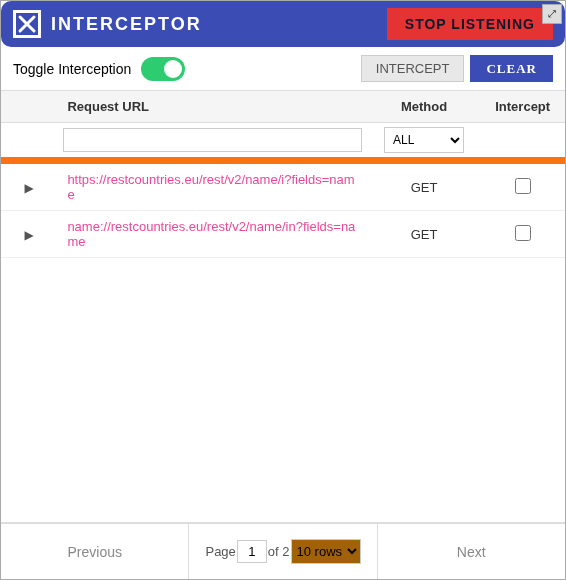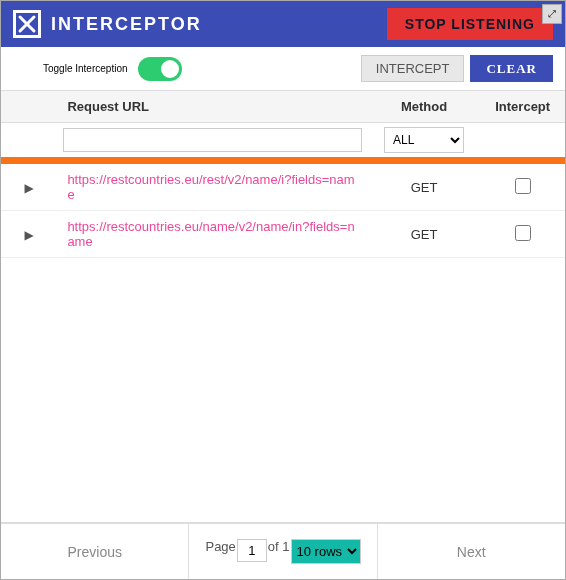--- a/index.html
+++ b/index.html
@@ -24,20 +24,21 @@
     
     .title-bar {
       background: #3b4db5;
       color: #fff;
       display: flex;
       align-items: center;
       justify-content: space-between;
       padding: 0 12px;
       height: 46px;
       flex-shrink: 0;
+      border-radius: 10px;
     }
 
     .title-bar-left {
       display: flex;
       align-items: center;
       gap: 10px;
     }
 
     .logo-icon {
       width: 28px;
@@ -81,22 +82,21 @@
       flex-shrink: 0;
     }
 
     .toggle-section {
       display: flex;
       align-items: center;
       gap: 10px;
     }
 
     .toggle-label {
-      font-size: 10px;
-      margin-left: 30px;
+      font-size: 14px;
     }
 
     .toggle-switch {
       position: relative;
       width: 44px;
       height: 24px;
     }
 
     .toggle-track {
       width: 44px;
@@ -255,21 +255,21 @@
       cursor: pointer;
     }
 
     .page-next-btn {
       border-right: none;
       border-left: 1px solid #ddd;
     }
 
     .page-info {
       display: flex;
-      align-items: flex-start;
+      align-items: center;
       gap: 1px;
       padding: 0 16px;
       white-space: nowrap;
     }
 
     .page-label {
       color: #555;
       font-size: 13px;
     }
 
@@ -283,21 +283,21 @@
 
     .page-of {
       color: #555;
       font-size: 13px;
     }
 
     .rows-select {
       border: 1px solid #ccc;
       padding: 3px 1px;
       font-size: 13px;
-      background: #14b8a6;
+      background: #a16207;
       cursor: pointer;
     }
 
     
     .win-controls {
       position: absolute;
       top: 4px;
       right: 4px;
     }
 
@@ -388,36 +388,36 @@
             <td class="url-cell">https://restcountries.eu/rest/v2/name/i?fields=name</td>
             <td class="method-cell">GET</td>
             <td class="intercept-cell">
               <input type="checkbox" style="">
             </td>
           </tr>
           <tr class="data-row">
             <td style="text-align:center;">
               <button class="expand-btn">▶</button>
             </td>
-            <td class="url-cell">https://restcountries.eu/name/v2/name/in?fields=name</td>
+            <td class="url-cell">name://restcountries.eu/rest/v2/name/in?fields=name</td>
             <td class="method-cell">GET</td>
             <td class="intercept-cell">
               <input type="checkbox" style="">
             </td>
           </tr>
         </tbody>
       </table>
     </div>
 
     <div class="pagination">
       <button class="page-prev-btn">Previous</button>
       <div class="page-info">
         <span class="page-label">Page</span>
         <span class="page-number">1</span>
-        <span class="page-of">of 1</span>
+        <span class="page-of">of 2</span>
         <select class="rows-select">
           <option>10 rows</option>
           <option>25 rows</option>
           <option>50 rows</option>
         </select>
       </div>
       <button class="page-next-btn">Next</button>
     </div>
 
   </div>

